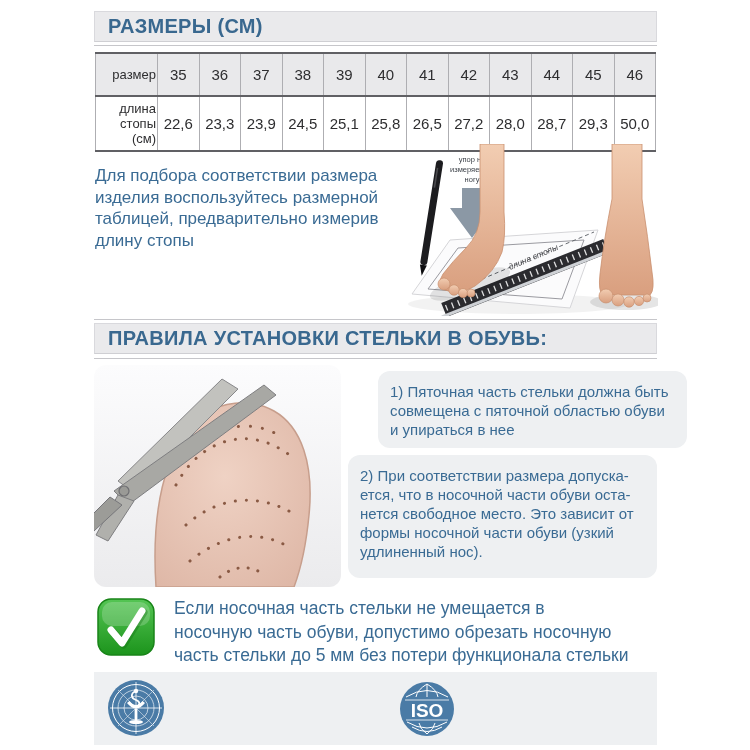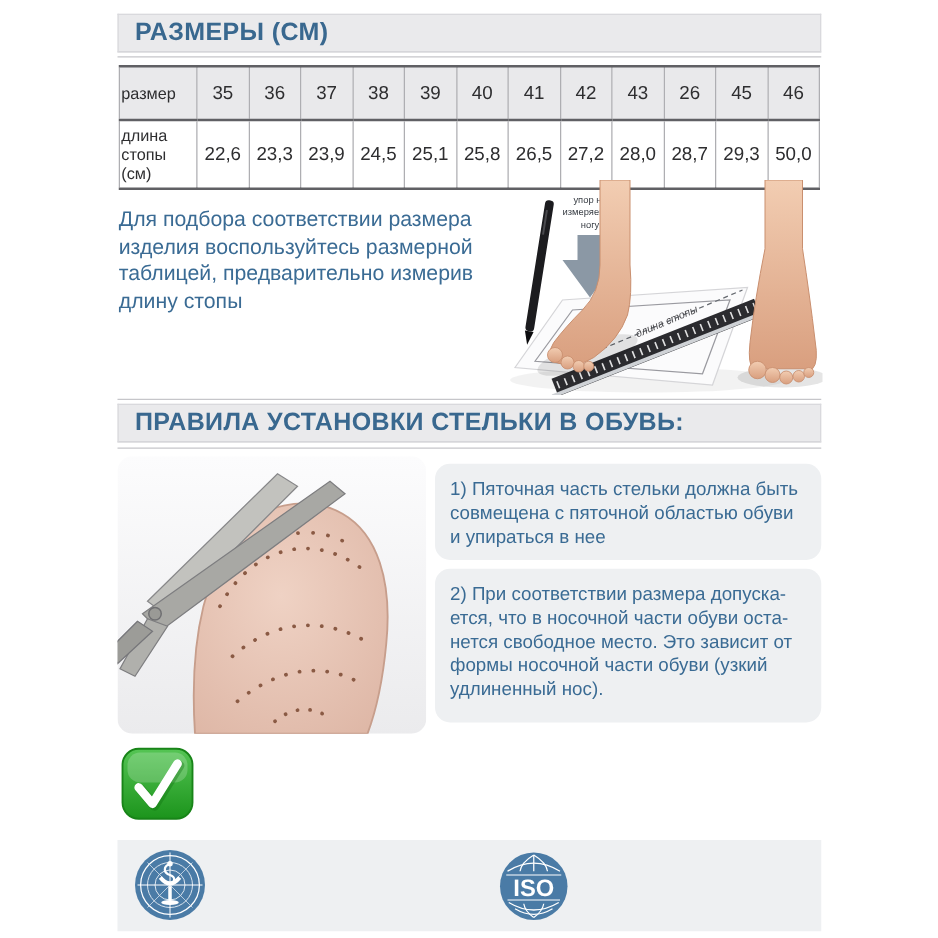--- a/index.html
+++ b/index.html
@@ -15,28 +15,28 @@
              padding-left:13px;letter-spacing:.3px;}
   .hdr-line{left:94px;width:563px;height:1px;background:#c6c6ca;}
 
   
   .size-table{position:absolute;left:95px;top:52px;width:561px;border-collapse:collapse;
               table-layout:fixed;border-top:2px solid #606064;border-bottom:2px solid #606064;}
   .size-table td{border-left:1px solid #aeaeb2;border-right:1px solid #aeaeb2;
                  text-align:center;color:#2e2e30;font-size:15px;}
   .size-table tr.hd td{background:#e9e9eb;height:39px;border-bottom:2px solid #606064;}
   .size-table tr.dt td{background:#fff;height:51px;}
-  .size-table td.lbl{text-align:left;padding-left:1px;font-size:13px;line-height:1.18;}
+  .size-table td.lbl{text-align:right;padding-left:1px;font-size:13px;line-height:1.18;}
 
   .intro{left:95px;top:165px;width:330px;font-size:17px;line-height:21.5px;color:#3a6b94;}
 
   .rule-box{left:348px;width:309px;background:#eef0f2;border-radius:12px;
             color:#3a6b94;font-size:15px;line-height:19px;padding:11px 12px;
             box-sizing:border-box;}
-  #rule1{top:371px;height:77px;}
+  #rule1{top:371px;height:77px;margin-left:30px;}
   #rule2{top:455px;height:123px;}
 
   .note-text{left:174px;top:597px;width:490px;font-size:17.5px;line-height:23.5px;color:#3a6b94;}
 
   .footer{left:94px;top:672px;width:563px;height:73px;background:#eef0f2;}
   .foot-txt{font-size:11.5px;line-height:14px;color:#8a909c;}
 
   svg{display:block;}
   svg text{font-family:"Liberation Sans",sans-serif;}
 </style>
@@ -71,21 +71,21 @@
       <td class="lbl">размер</td>
       <td>35</td>
       <td>36</td>
       <td>37</td>
       <td>38</td>
       <td>39</td>
       <td>40</td>
       <td>41</td>
       <td>42</td>
       <td>43</td>
-      <td>26</td>
+      <td>44</td>
       <td>45</td>
       <td>46</td>
     </tr>
     <tr class="dt">
       <td class="lbl pre">длина
 стопы
 (см)</td>
       <td>22,6</td>
       <td>23,3</td>
       <td>23,9</td>
@@ -210,20 +210,23 @@
       <linearGradient id="greenGrad" x1="0" y1="0" x2="0" y2="1">
         <stop offset="0" stop-color="#55c554"></stop>
           <stop offset="1" stop-color="#1c941c"></stop>
       </linearGradient>
     </defs>
     <rect x="2" y="2" width="56" height="56" rx="13" fill="url(#greenGrad)" stroke="#188418" stroke-width="1.5"></rect>
     <rect x="6" y="5" width="48" height="24" rx="10" fill="rgba(255,255,255,0.20)"></rect>
     <polyline points="15,33 26,46 46,14" fill="none" stroke="#0e6e0e" stroke-width="8" stroke-linecap="round" stroke-linejoin="round" opacity="0.35" transform="translate(1.5,1.5)"></polyline>
     <polyline points="15,33 26,46 46,14" fill="none" stroke="#ffffff" stroke-width="7" stroke-linecap="round" stroke-linejoin="round"></polyline>
   </svg>
+  <div class="abs note-text pre">Если носочная часть стельки не умещается в
+носочную часть обуви, допустимо обрезать носочную
+часть стельки до 5 мм без потери функционала стельки</div>
 
   <div class="abs footer">
     <svg class="abs" style="left:13px;top:7px;" width="58" height="58" viewBox="0 0 58 58">
       <circle cx="29" cy="29" r="28" fill="#4a7ba6"></circle>
       <circle cx="29" cy="29" r="23.5" fill="none" stroke="#ffffff" stroke-width="1"></circle>
       <circle cx="29" cy="29" r="18" fill="none" stroke="#dce6ef" stroke-width="0.8"></circle>
       <circle cx="29" cy="29" r="12" fill="none" stroke="#dce6ef" stroke-width="0.8"></circle>
       <line x1="29" y1="3" x2="29" y2="55" stroke="#ffffff" stroke-width="0.8"></line>
       <line x1="3" y1="29" x2="55" y2="29" stroke="#ffffff" stroke-width="0.8"></line>
       <line x1="11" y1="11" x2="47" y2="47" stroke="#dce6ef" stroke-width="0.6"></line>

